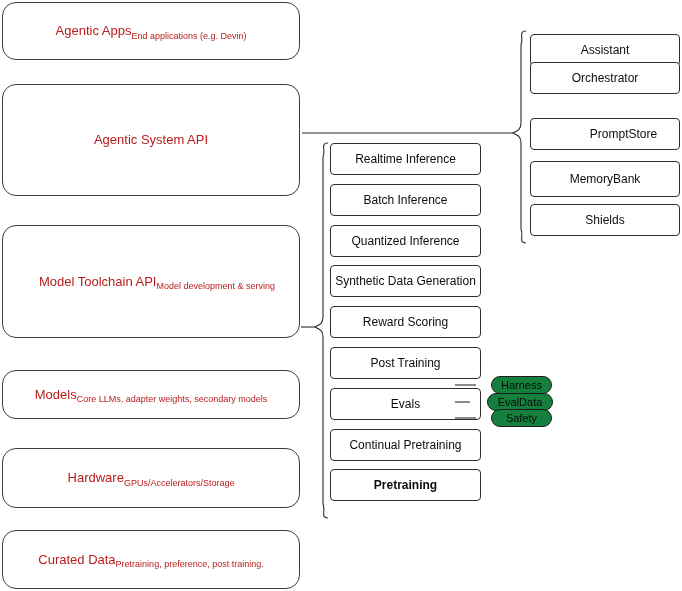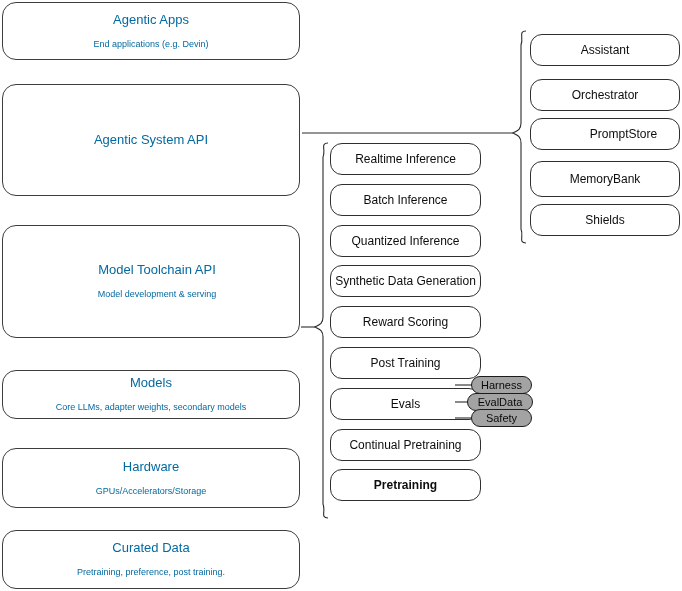--- a/index.html
+++ b/index.html
@@ -16,68 +16,69 @@
     overflow: hidden;
   }
   
   .box {
     position: absolute;
     box-sizing: border-box;
     border: 1px solid #3d3d3d;
     border-radius: 12px;
     background: #ffffff;
     display: flex;
-    flex-direction: column;
+    flex-direction: row;
     align-items: center;
     justify-content: center;
     text-align: center;
-    color: #0369a1;
+    color: #b91c1c;
   }
   .box .title {
     font-size: 13px;
     line-height: 16px;
     white-space: nowrap;
   }
   .box .sub {
     font-size: 9px;
     line-height: 13px;
     margin-top: 10px;
     white-space: nowrap;
   }
   
   .layer-box { border-radius: 14px; }
 
   
   .chip {
     position: absolute;
     box-sizing: border-box;
     border: 1px solid #2f2f2f;
-    border-radius: 12px;
+    border-radius: 4px;
     background: #ffffff;
     display: flex;
     align-items: center;
     justify-content: center;
     font-size: 12px;
     color: #0d0d0d;
     white-space: nowrap;
   }
   
   .pill {
     position: absolute;
     box-sizing: border-box;
     border: 1px solid #1c1c1c;
     border-radius: 999px;
-    background: #a3a3a3;
+    background: #15803d;
     display: flex;
     align-items: center;
     justify-content: center;
     font-size: 11px;
     color: #0a0a0a;
     white-space: nowrap;
     z-index: 5;
+    margin-left: 20px;
   }
   
   #wires {
     position: absolute;
     left: 0;
     top: 0;
     width: 682px;
     height: 591px;
     pointer-events: none;
     z-index: 1;
@@ -168,21 +169,21 @@
   <div class="chip" style="left:330px; top:469px; width:151px; height:32px;font-weight:bold;">Pretraining</div>
 
   <div class="pill" style="left:471px; top:376px; width:61px; height:18px;">Harness</div>
 
   <div class="pill" style="left:467px; top:393px; width:66px; height:18px;">EvalData</div>
 
   <div class="pill" style="left:471px; top:409px; width:61px; height:18px;">Safety</div>
 
   <div class="chip" style="left:530px; top:34px; width:150px; height:32px;">Assistant</div>
 
-  <div class="chip" style="left:530px; top:79px; width:150px; height:32px;">Orchestrator</div>
+  <div class="chip" style="left:530px; top:62px; width:150px; height:32px;">Orchestrator</div>
 
   <div class="chip" style="left:530px; top:118px; width:150px; height:32px;padding-left:37px;">PromptStore</div>
 
   <div class="chip" style="left:530px; top:161px; width:150px; height:36px;">MemoryBank</div>
 
   <div class="chip" style="left:530px; top:204px; width:150px; height:32px;">Shields</div>
 
 </div>
 
 </body></html>

